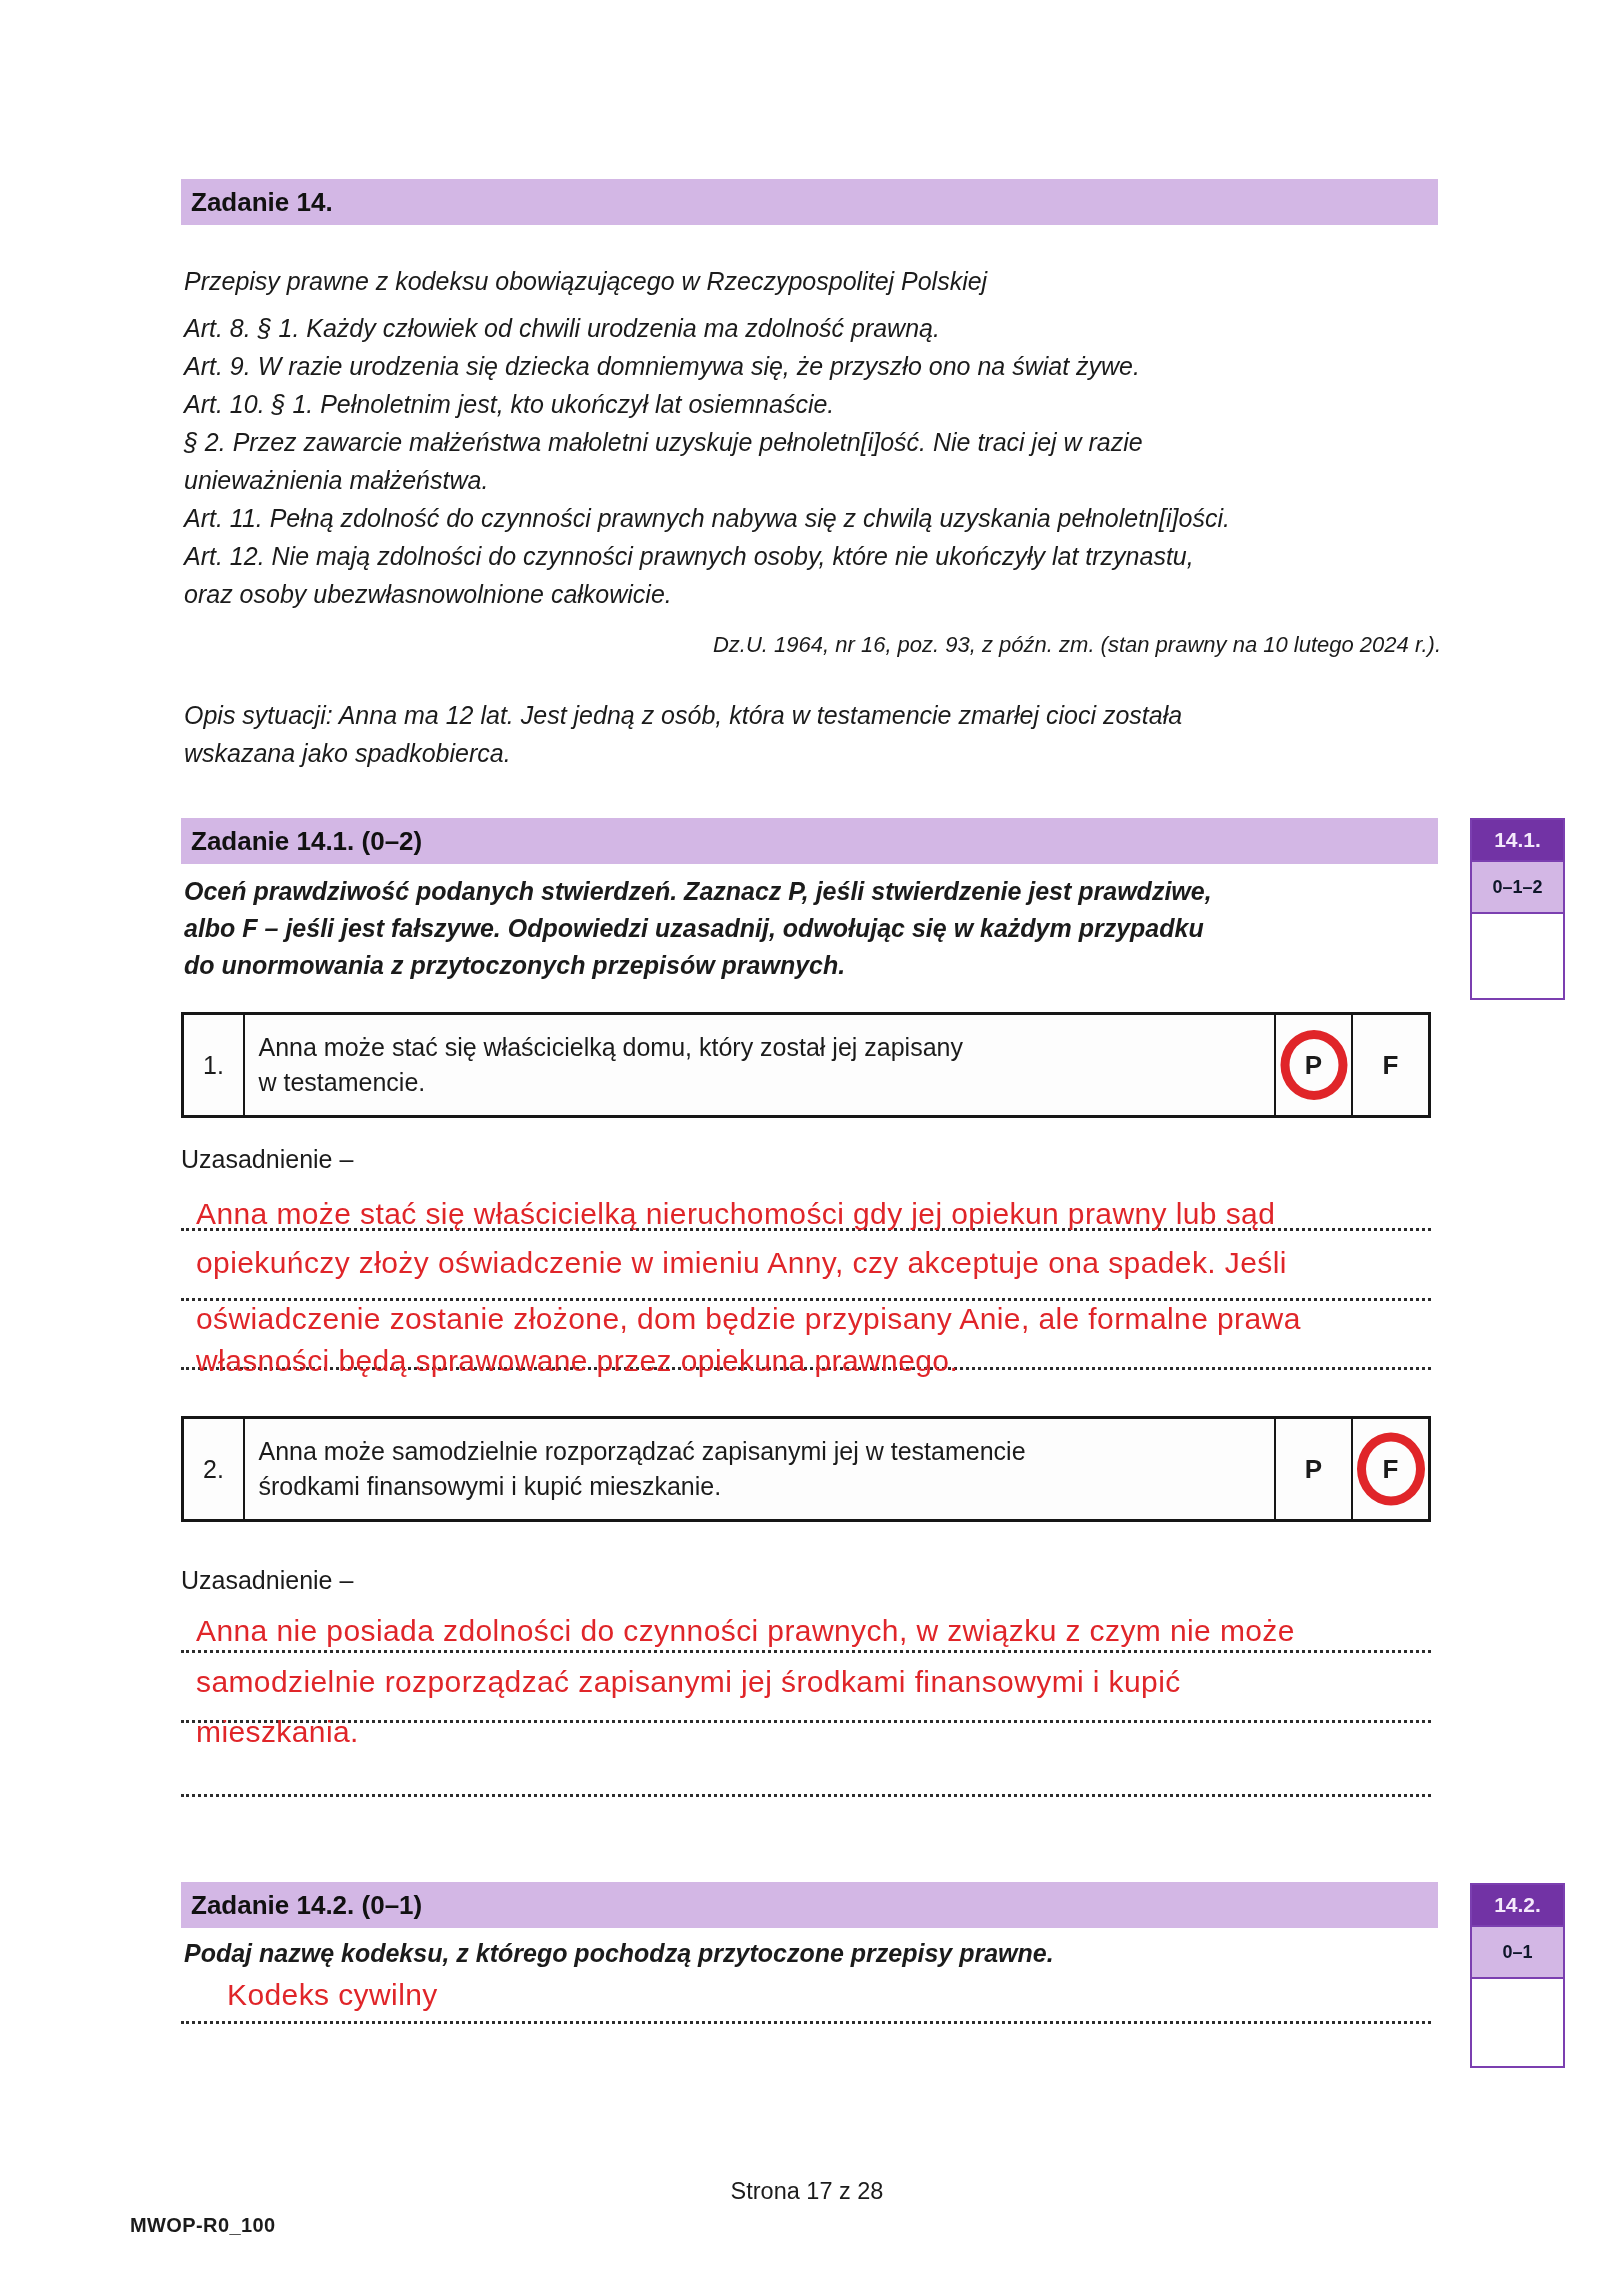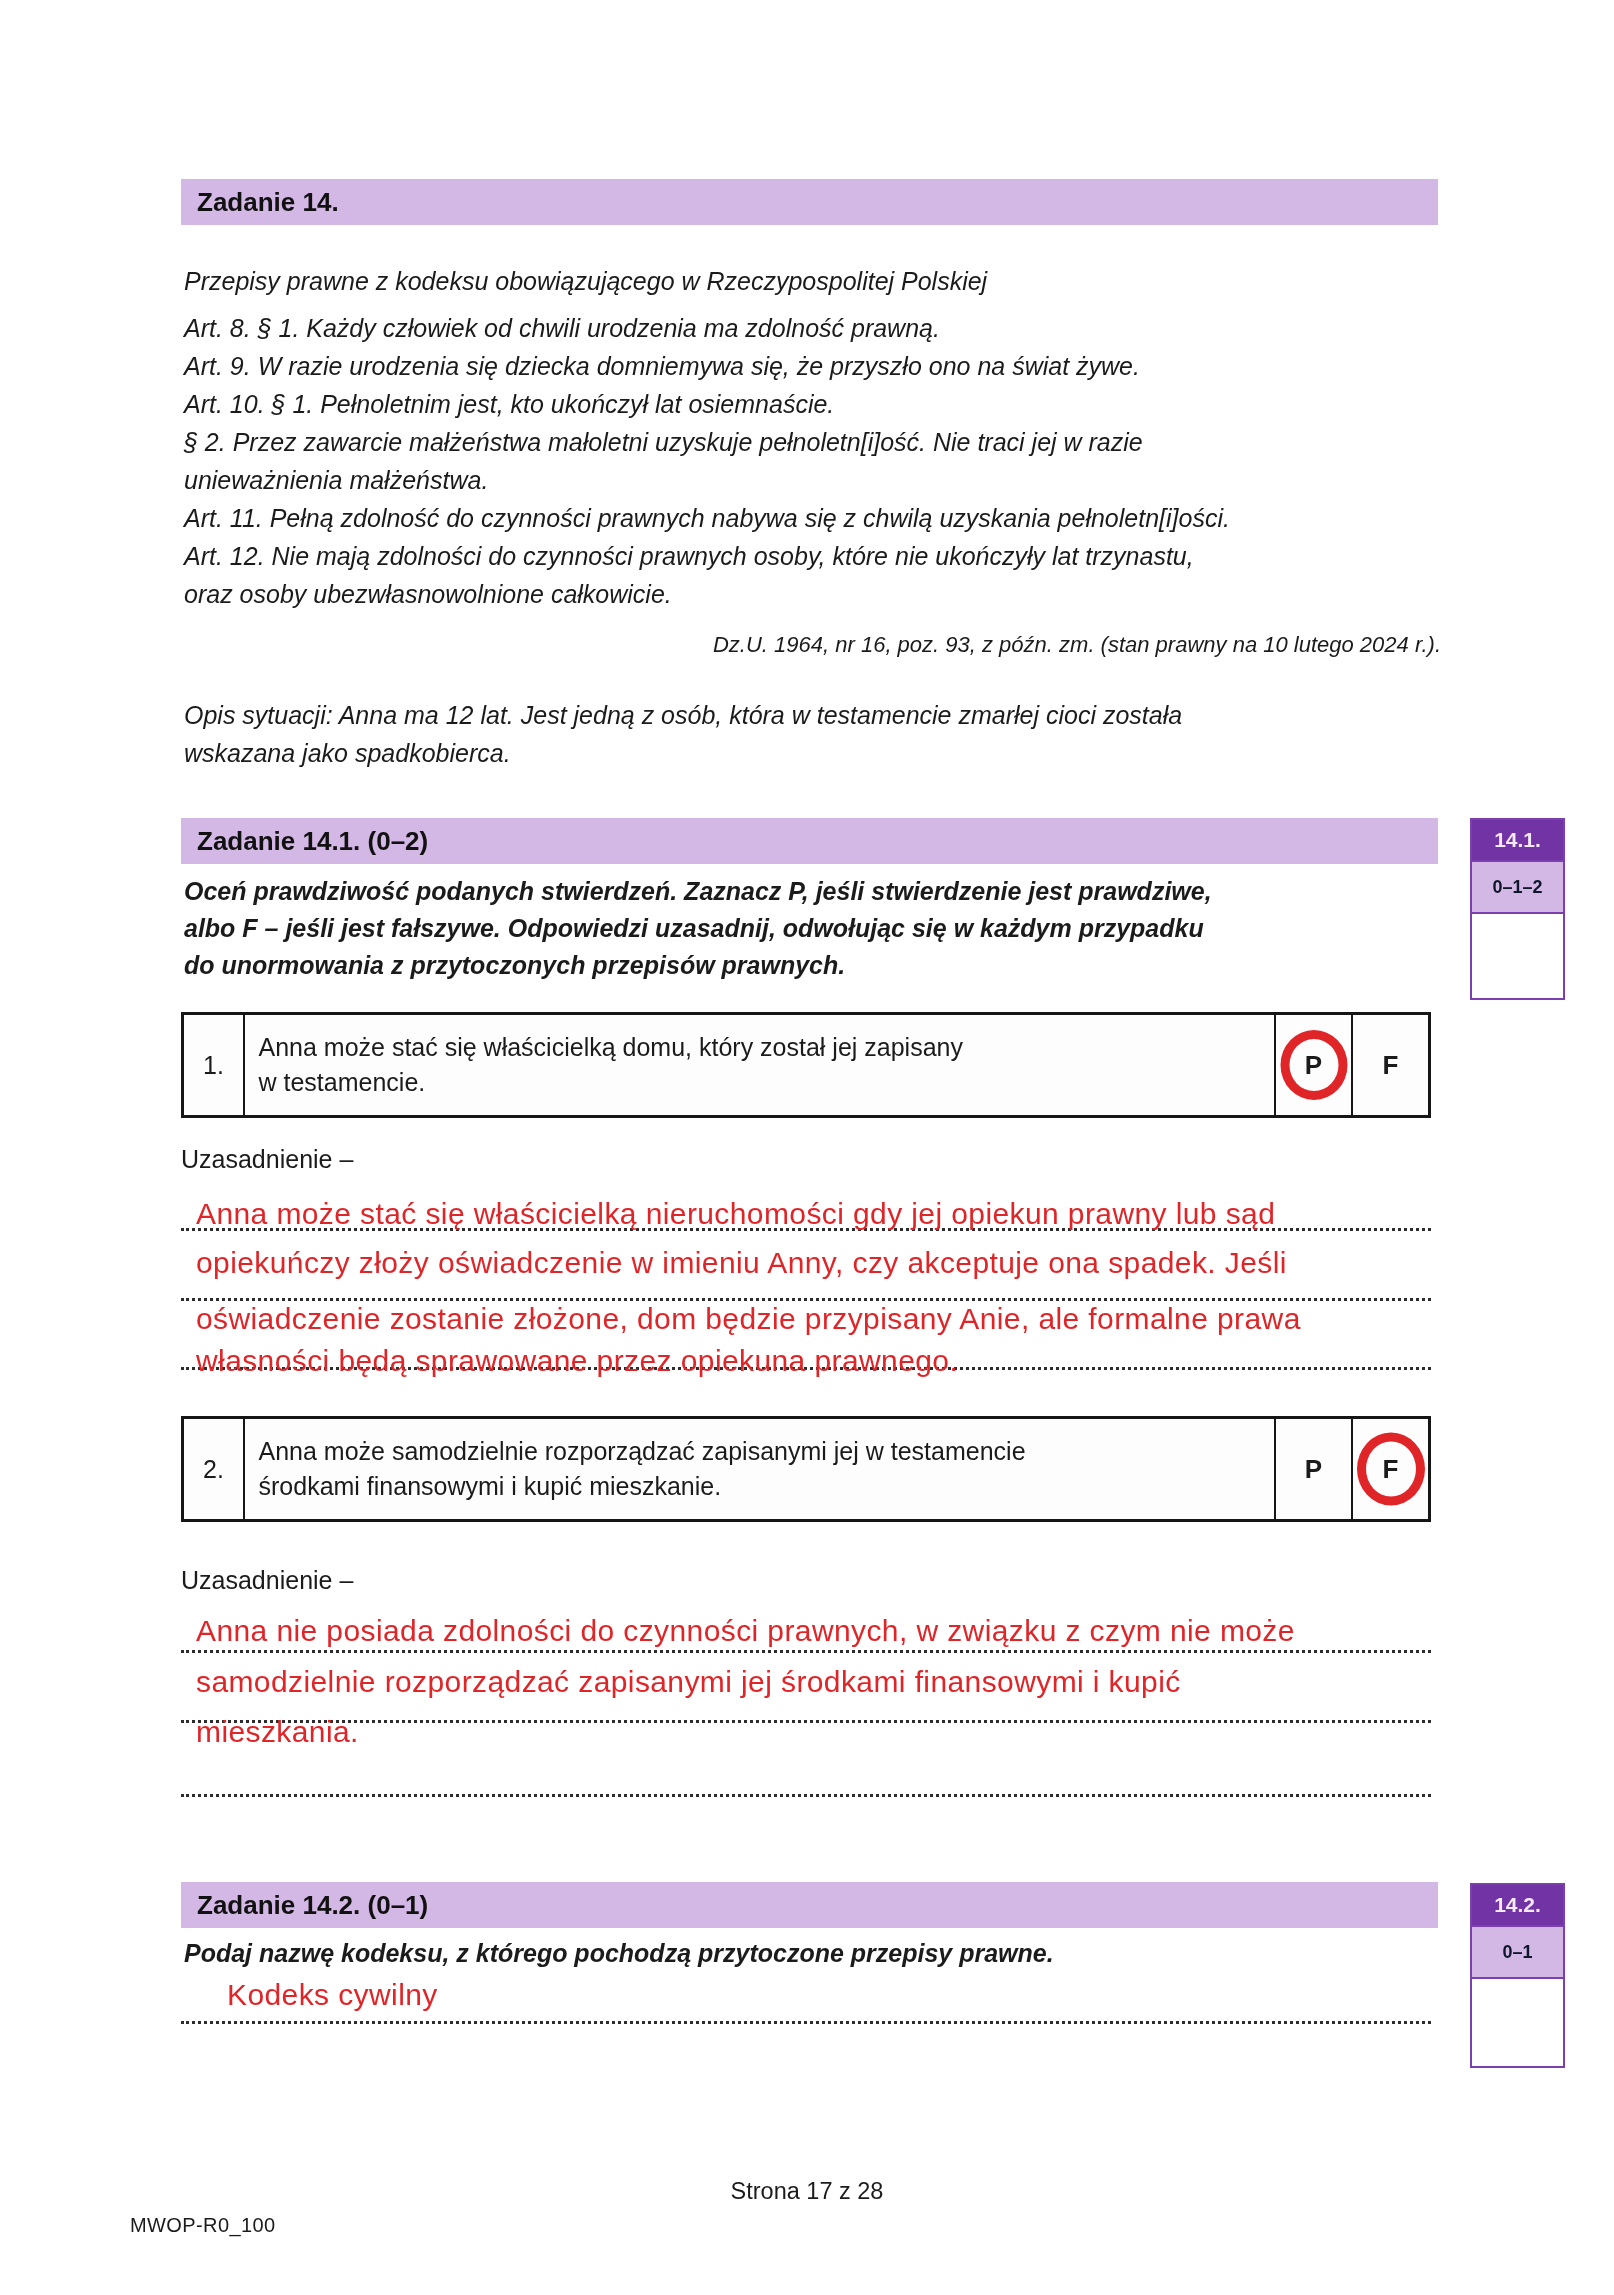--- a/index.html
+++ b/index.html
@@ -4,21 +4,21 @@
 <style>
   html,body{margin:0;padding:0;}
   body{
     width:1614px;height:2295px;background:#ffffff;position:relative;
     font-family:"Liberation Sans", sans-serif;color:#1b1b1b;
   }
   .abs{position:absolute;}
   .col{left:184px;width:1257px;font-style:italic;}
   .bar{
     left:181px;width:1257px;height:46px;background:#d3b7e5;
-    display:flex;align-items:center;box-sizing:border-box;padding-left:16px;
+    display:flex;align-items:center;box-sizing:border-box;padding-left:10px;
     font-weight:bold;font-size:26px;color:#111;
   }
   .body-line{font-size:25px;line-height:38px;white-space:nowrap;}
   .lead{top:262px;}
   .articles{top:309px;}
   .source{top:632px;text-align:right;font-size:22px;}
   .situation{top:696px;}
   .bold-intro{top:873px;font-weight:bold;}
   .bold-intro .body-line{line-height:37px;}
 
@@ -46,21 +46,21 @@
   }
   .u1{top:1145px;}
   .u2{top:1566px;}
   .rule{
     left:181px;width:1250px;height:0;border-bottom:3.4px dotted #2c2c2c;
   }
   .red-line{
     color:#e02529;font-size:30px;letter-spacing:0.4px;white-space:nowrap;left:196px;
   }
   .footer-page{top:2178px;left:0;width:1614px;text-align:center;font-size:23.5px;}
-  .footer-code{top:2214px;left:130px;font-weight:normal;font-size:20px;letter-spacing:0.4px;text-align:center;}
+  .footer-code{top:2214px;left:130px;font-weight:bold;font-size:20px;letter-spacing:0.4px;text-align:center;}
 
   .scorebox{
     left:1470px;width:95px;border:2.5px solid #7b3fb0;box-sizing:border-box;background:#fff;
   }
   .sb-label{
     height:40px;background:#7233a5;color:#f4e9fb;font-weight:bold;font-size:21px;
     display:flex;align-items:center;justify-content:center;
   }
   .sb-scale{
     height:50px;background:#d3b7e5;color:#0f172a;font-weight:bold;font-size:18px;

